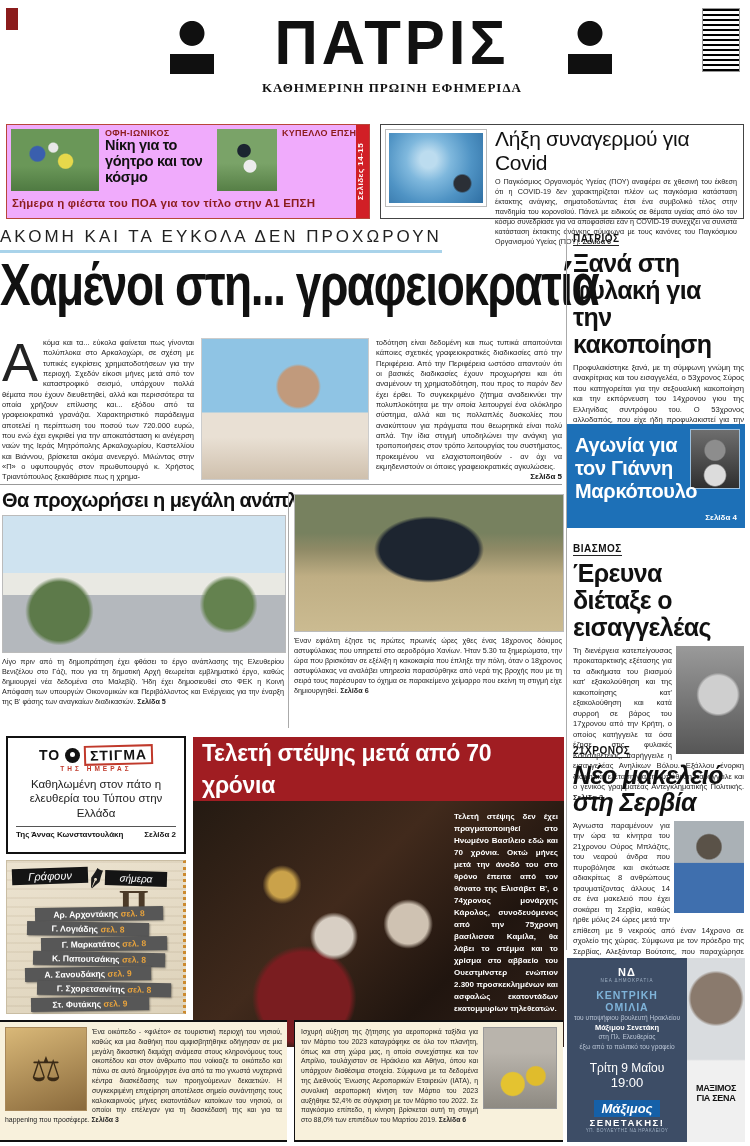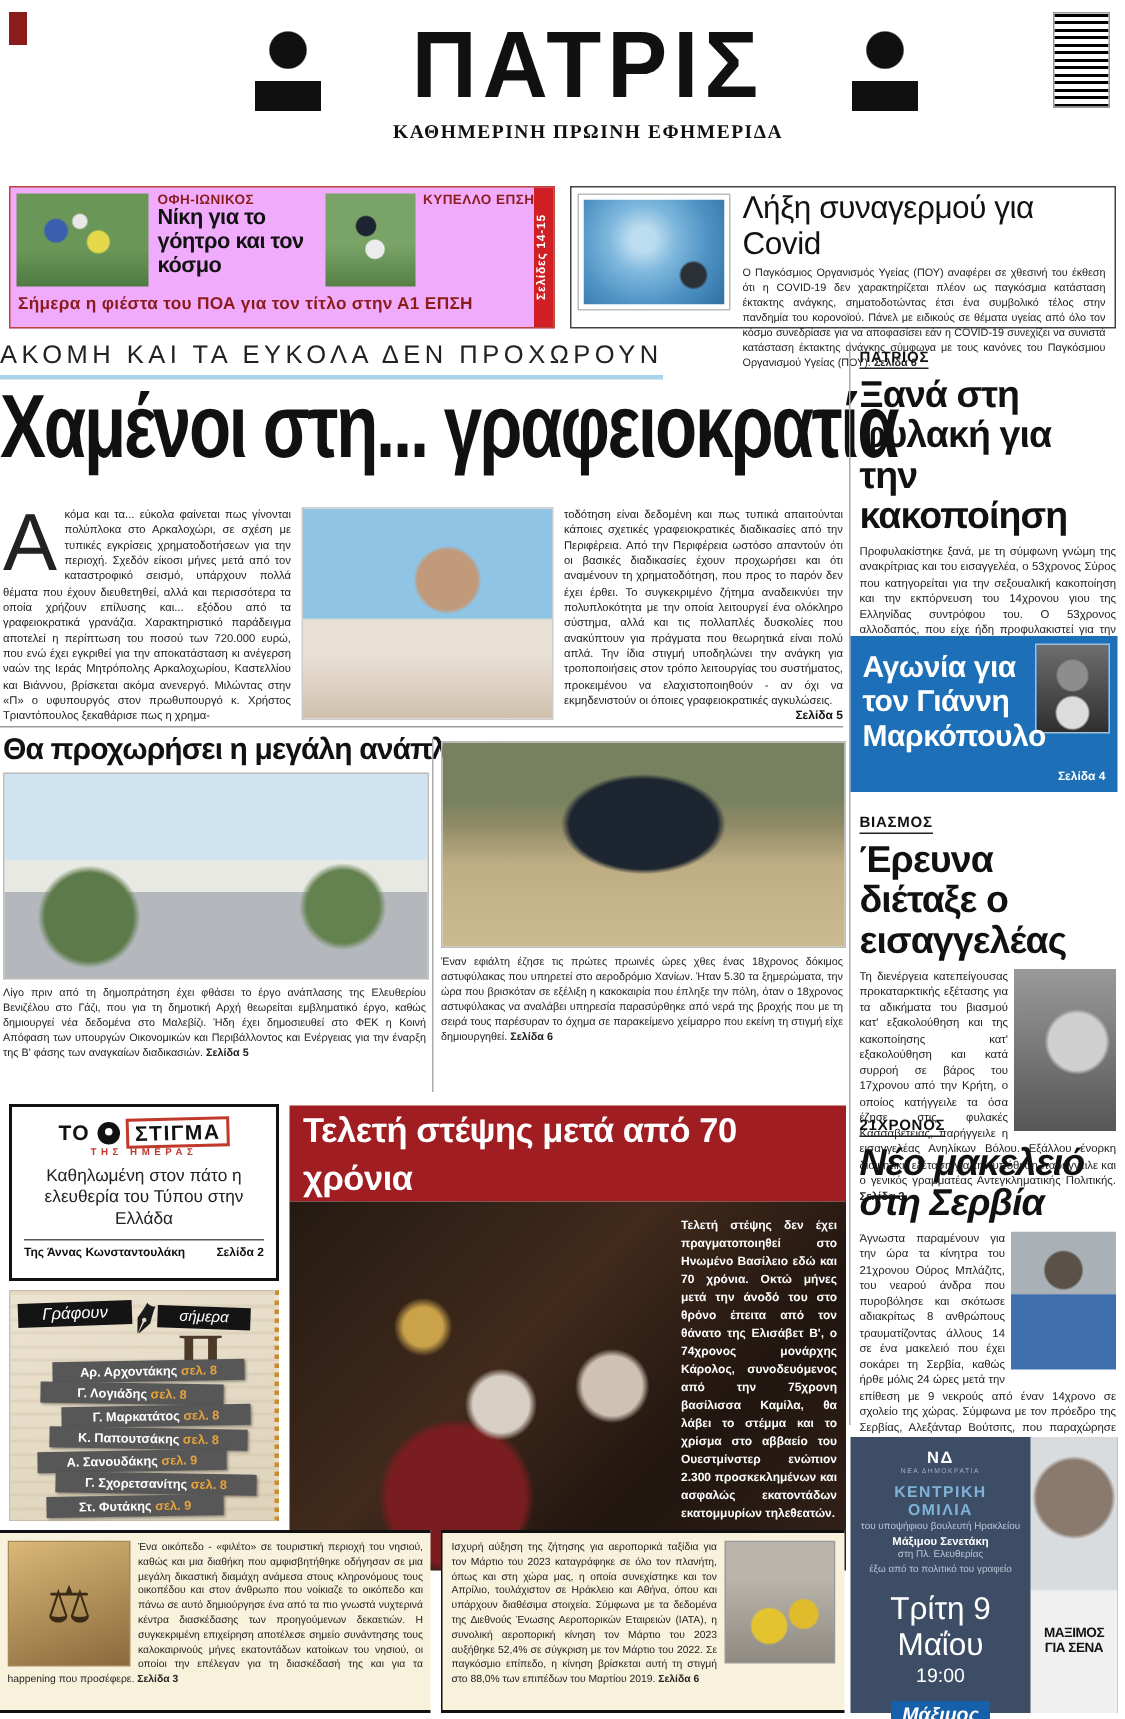--- a/index.html
+++ b/index.html
@@ -130,21 +130,21 @@
   .luggage-photo{background:
       radial-gradient(circle at 40% 70%, #e4c330 0 16%, rgba(0,0,0,0) 18%),
       radial-gradient(circle at 72% 60%, #e0bc2c 0 13%, rgba(0,0,0,0) 15%),
       linear-gradient(180deg,#b9b4ac 0 30%, #8e8a82 100%);border:1px solid #999;}
   
   .ad{background:#3d4d66;color:#fff;display:flex;}
   .ad-left{flex:1;padding:8px 6px;text-align:center;}
   .ad-title{color:#7fb3d9;font-weight:bold;font-size:10.5px;letter-spacing:1px;}
   .ad-line{color:#b9c4d4;font-size:6.6px;line-height:1.5;}
   .ad-name{color:#fff;font-weight:bold;font-size:7.5px;}
-  .ad-date{font-size:21px;margin-top:9px;}
+  .ad-date{font-size:12px;margin-top:9px;}
   .ad-time{font-size:13px;}
   .ad-logo{background:#1560a8;display:inline-block;padding:1px 7px;font-weight:bold;
       font-style:italic;font-size:13px;margin-top:10px;}
   .ad-surname{font-weight:bold;font-size:9.5px;letter-spacing:1.5px;}
   .ad-sub{font-size:4.5px;color:#9fb0c4;letter-spacing:.5px;}
   .ad-right{width:58px;position:relative;background:
       radial-gradient(circle at 50% 22%, #8a7a6d 0 17%, rgba(0,0,0,0) 19%),
       linear-gradient(180deg,#d9dcdf 0 55%, #f0f0f0 56% 100%);}
   .ad-slogan{position:absolute;left:0;right:0;bottom:38px;text-align:center;color:#111;
       font-weight:900;font-size:9px;line-height:1.1;letter-spacing:-.3px;}

